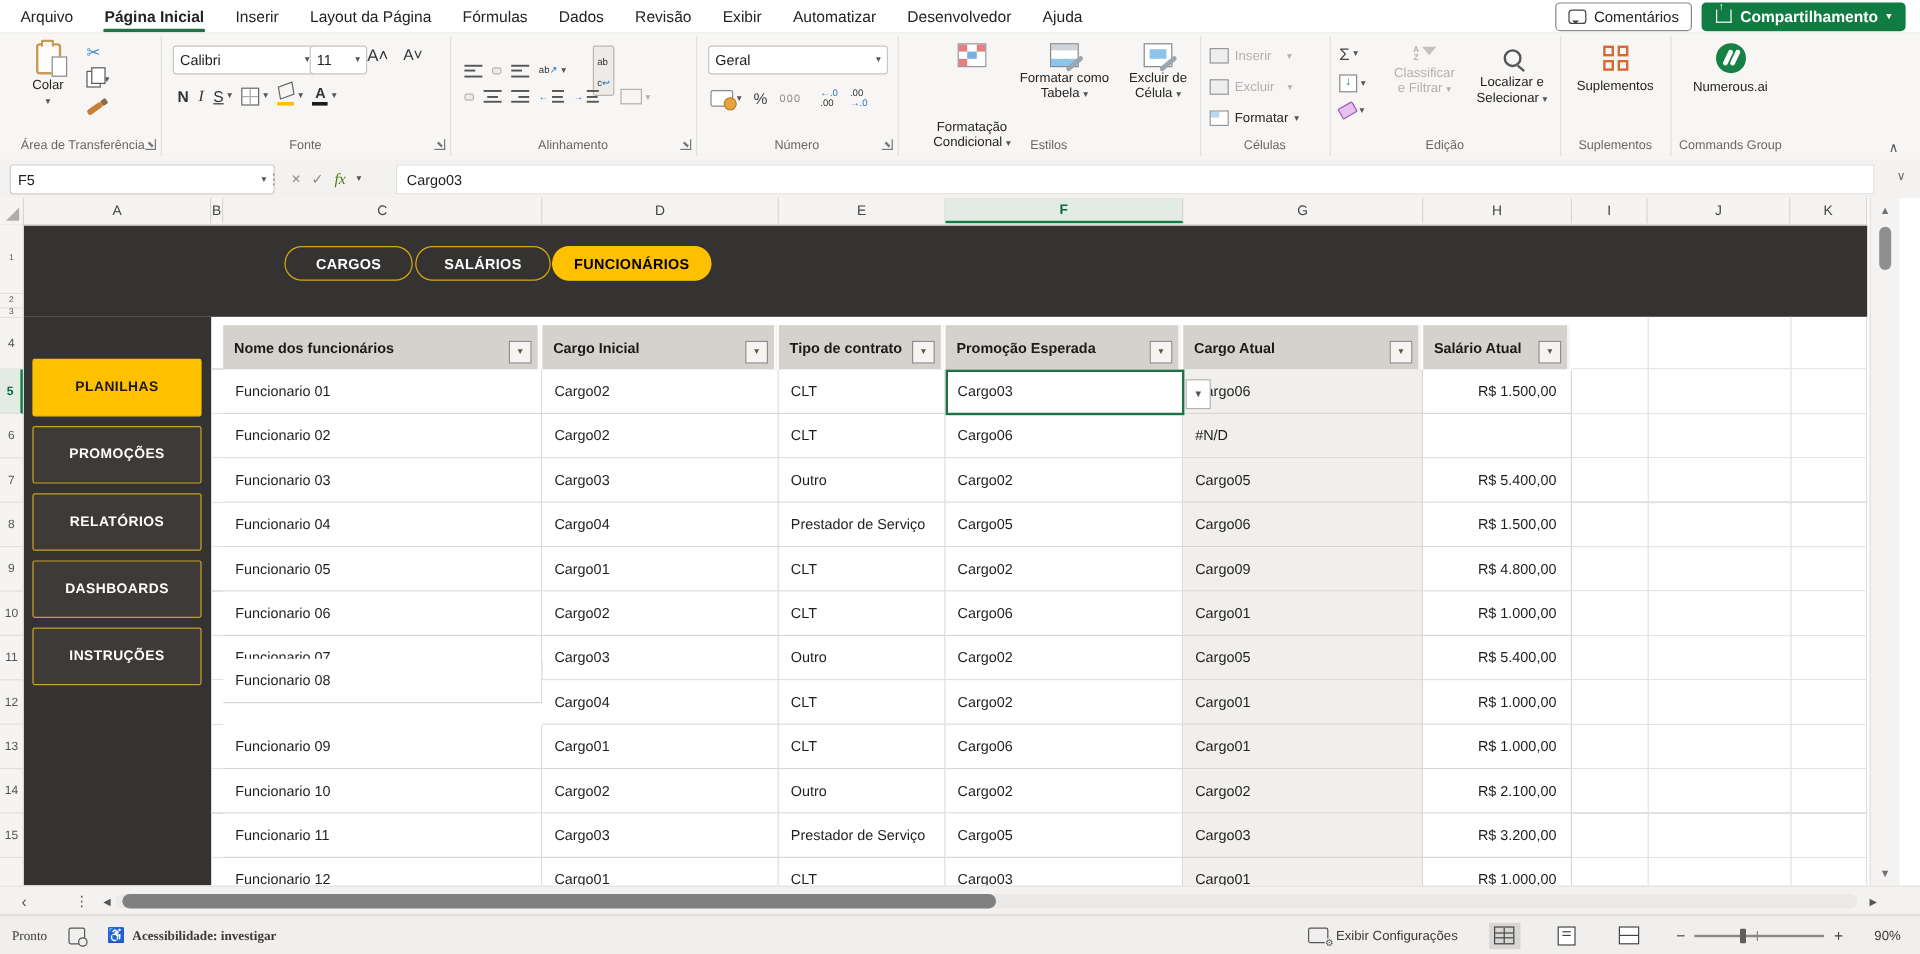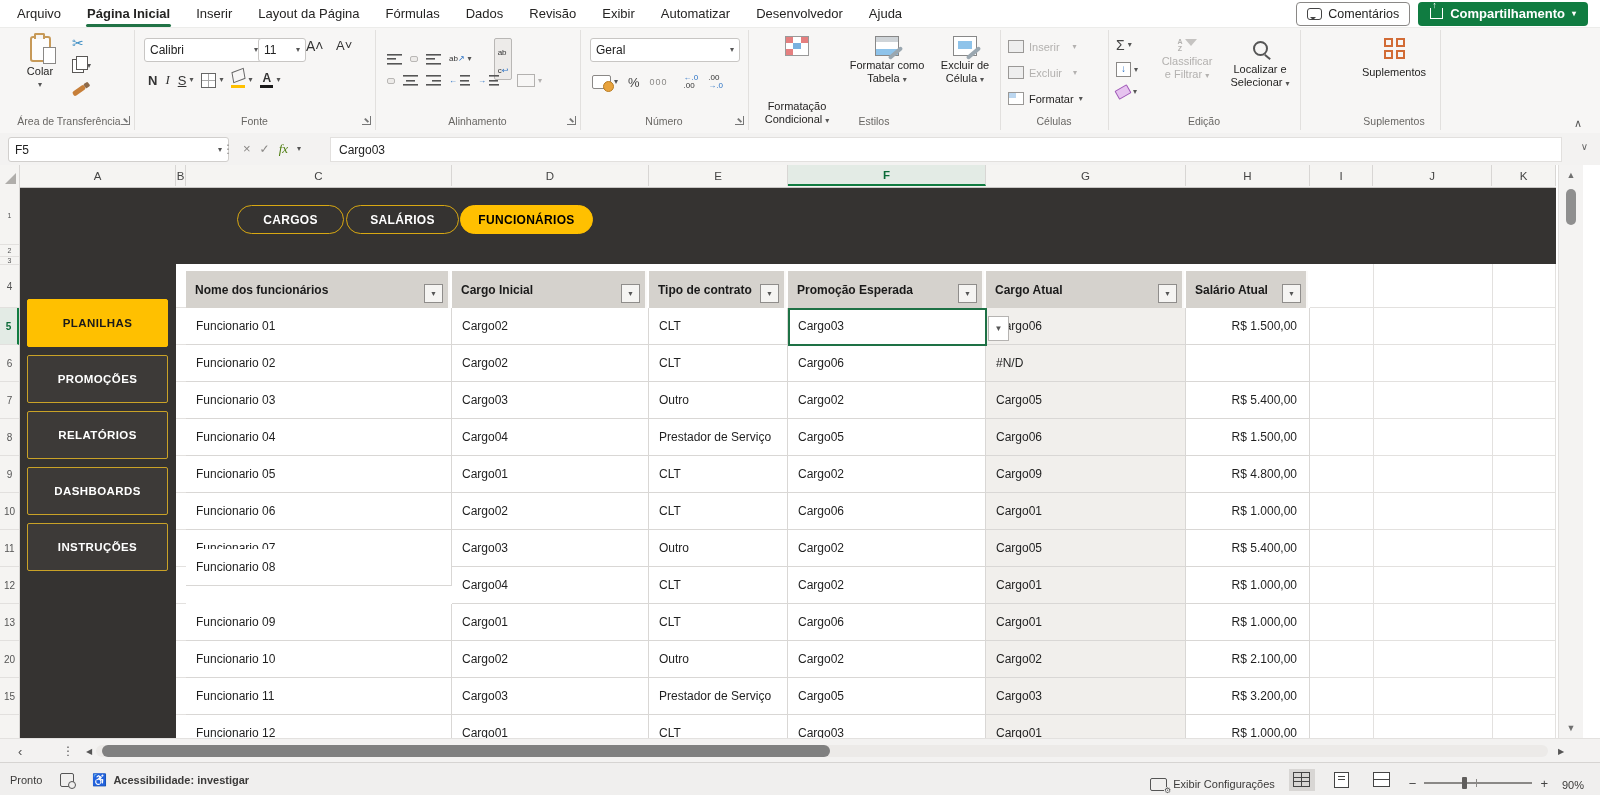--- a/index.html
+++ b/index.html
@@ -147,25 +147,25 @@
   #vthumb{position:absolute;left:7px;top:24px;width:10px;height:36px;background:#8f8f8f;border-radius:5px;}
 
   
   #navrow{position:absolute;left:0;top:738px;width:1600px;height:24px;background:#f3f2f1;border-top:1px solid #e3e1df;}
   #navrow .g{position:absolute;top:0;height:24px;display:flex;align-items:center;color:#555;}
   #hthumb{position:absolute;left:102px;top:6px;width:728px;height:12px;background:#808080;border-radius:6px;}
   #htrack{position:absolute;left:96px;top:6px;width:1452px;height:12px;background:#eceae8;border-radius:6px;}
 
   
   #statusbar{position:absolute;left:0;top:762px;width:1600px;height:33px;background:#f0efee;border-top:1px solid #d6d4d2;display:flex;align-items:center;font-size:11px;color:#3b3a39;}
-  #status-left{display:flex;align-items:center;gap:18px;padding-left:10px;}
+  #status-left{display:flex;align-items:center;gap:18px;padding-left:10px;font-family:Liberation Serif, serif;}
   .ic-macro{width:12px;height:12px;border:1.3px solid #555;border-radius:2px;position:relative;}
   .ic-macro:after{content:"";position:absolute;right:-3px;bottom:-3px;width:6px;height:6px;border-radius:50%;background:#f0efee;border:1.3px solid #555;}
   #acc{display:flex;align-items:center;gap:6px;font-weight:700;}
-  #status-right{margin-left:auto;display:flex;align-items:flex-end;gap:14px;padding-right:16px;}
+  #status-right{margin-left:auto;display:flex;align-items:center;gap:26px;padding-right:16px;}
   #disp-set{display:flex;align-items:center;gap:6px;}
   .ic-dispset{width:15px;height:11px;border:1.3px solid #555;border-radius:2px;position:relative;}
   .ic-dispset:after{content:"⚙";position:absolute;right:-5px;bottom:-5px;font-size:8px;color:#555;background:#f0efee;line-height:8px;}
   .viewbtn{width:26px;height:22px;display:flex;align-items:center;justify-content:center;}
   .viewbtn.active{background:#d8d6d4;}
   .vw-normal{width:15px;height:13px;border:1px solid #444;background:
     linear-gradient(#444,#444) 50% 0/1px 100% no-repeat,
     linear-gradient(#444,#444) 0 33%/100% 1px no-repeat,
     linear-gradient(#444,#444) 0 66%/100% 1px no-repeat;}
   .vw-layout{width:13px;height:14px;border:1px solid #444;background:linear-gradient(#444,#444) 3px 3px/7px 1px no-repeat,linear-gradient(#444,#444) 3px 6px/7px 1px no-repeat,#fff;}
@@ -311,21 +311,21 @@
         <span style="font-size:13px;color:#444;">%</span>
         <span class="ic-000">000</span>
         <span class="tinytxt" style="margin-left:6px;"><span class="bluearr">←.0</span><br><span>.00</span></span>
         <span class="tinytxt"><span>.00</span><br><span class="bluearr">→.0</span></span>
       </div>
       <div class="rg-label">Número</div>
       <div class="launcher"></div>
     </div>
 
     <div class="rgroup" style="left:748px;width:252px;">
-      <div class="rbig abs" style="left:6px;top:6px;width:86px;gap:44px;">
+      <div class="rbig abs" style="left:19px;top:6px;width:86px;gap:44px;">
         <span class="ic-grid3"></span>
         <span><span>Formatação</span><br><span>Condicional</span> <span class="chev">▾</span></span>
       </div>
       <div class="rbig abs" style="left:94px;top:6px;width:90px;">
         <span class="ic-ftable"></span>
         <span><span>Formatar como</span><br><span>Tabela</span> <span class="chev">▾</span></span>
       </div>
       <div class="rbig abs" style="left:186px;top:6px;width:62px;">
         <span class="ic-cstyle"></span>
         <span><span>Excluir de</span><br><span>Célula</span> <span class="chev">▾</span></span>
@@ -377,33 +377,40 @@
           </span>
         <span><span>Classificar</span><br><span>e Filtrar</span> <span class="chev">▾</span></span>
       </div>
       <div class="rbig abs" style="left:116px;top:8px;width:72px;">
         <span class="ic-mag" style="margin-top:3px;"></span>
         <span style="margin-top:4px;"><span>Localizar e</span><br><span>Selecionar</span> <span class="chev">▾</span></span>
       </div>
       <div class="rg-label">Edição</div>
     </div>
 
-    <div class="rgroup" style="left:1300px;width:92px;margin-left:48px;">
+    <div class="rgroup" style="left:1300px;width:92px;">
       <div class="rbig abs" style="left:6px;top:8px;width:80px;">
         <span class="ic-addin">
             <span></span>
             <span></span>
             <span></span>
             <span></span>
           </span>
         <span style="margin-top:4px;">Suplementos</span>
       </div>
       <div class="rg-label">Suplementos</div>
     </div>
 
+    <div class="rgroup" style="left:1392px;width:100px;border-right:none;">
+      <div class="rbig abs" style="left:10px;top:6px;width:80px;">
+        <span class="ic-numerous"></span>
+        <span style="margin-top:3px;">Numerous.ai</span>
+      </div>
+      <div class="rg-label">Commands Group</div>
+    </div>
 
     <span id="ribbon-collapse">∧</span>
   </div>
 
   <div id="formulabar">
     <div id="namebox">
       <span>F5</span>
       <span class="chev" style="margin-left:auto;">▾</span>
     </div>
     <div id="fx-cluster">
@@ -555,21 +562,21 @@
         <div class="row-num" style="top: 100px; height: 43px;">4</div>
         <div class="row-num sel" style="top: 143px; height: 37px;">5</div>
         <div class="row-num" style="top: 180px; height: 37px;">6</div>
         <div class="row-num" style="top: 217px; height: 37px;">7</div>
         <div class="row-num" style="top: 254px; height: 37px;">8</div>
         <div class="row-num" style="top: 291px; height: 37px;">9</div>
         <div class="row-num" style="top: 328px; height: 37px;">10</div>
         <div class="row-num" style="top: 365px; height: 37px;">11</div>
         <div class="row-num" style="top: 402px; height: 37px;">12</div>
         <div class="row-num" style="top: 439px; height: 37px;">13</div>
-        <div class="row-num" style="top: 476px; height: 37px;">20</div>
+        <div class="row-num" style="top: 476px; height: 37px;">14</div>
         <div class="row-num" style="top: 513px; height: 37px;">15</div>
       </div>
 
     <div id="vscroll">
       <span class="arr" style="top:5px;">▲</span>
       <div id="vthumb"></div>
       <span class="arr" style="bottom:5px;">▼</span>
     </div>
   </div>
 

